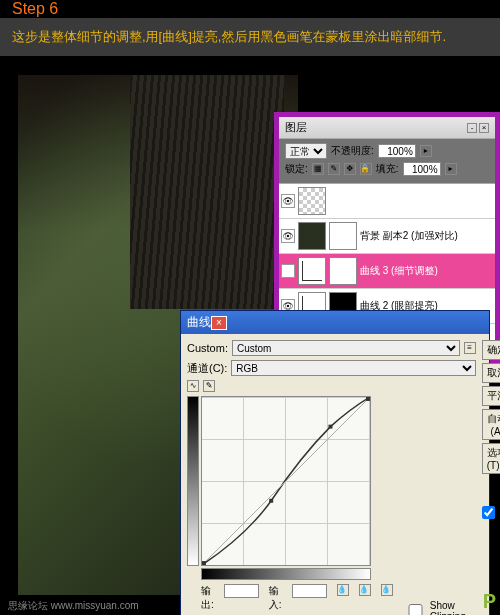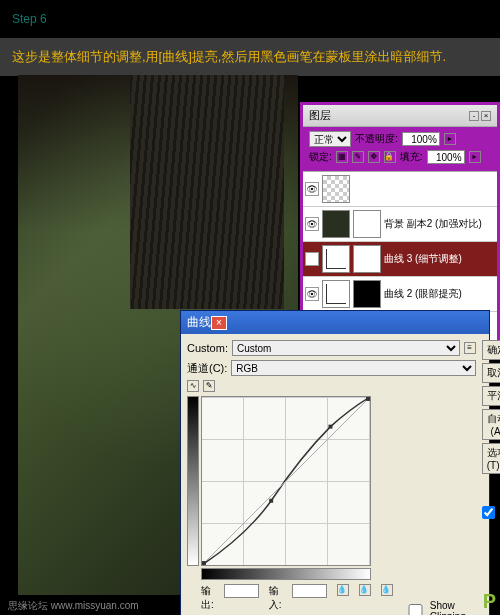--- a/index.html
+++ b/index.html
@@ -1,32 +1,32 @@
 <!DOCTYPE html>
 <html><head>
 <meta charset="utf-8">
 <style>
 *{margin:0;padding:0;box-sizing:border-box;font-family:"Microsoft YaHei",Arial,sans-serif}
 body{width:500px;height:615px;background:#000;overflow:hidden;position:relative}
-.step-header{background:#000;color:#0f766e;padding:12px 12px;font-size:12px}
+.step-header{background:#000;color:#f97316;padding:0 12px;font-size:16px}
 .instruction{background:#3a3a3a;color:#eab308;padding:10px 12px;font-size:13px;line-height:1.4}
 .canvas{position:absolute;top:75px;left:18px;width:280px;height:520px;background:linear-gradient(135deg,#2a3520 0%,#4a5a35 30%,#3a4a28 50%,#1a2015 100%);overflow:hidden}
 .canvas::before{content:"";position:absolute;inset:0;background:radial-gradient(ellipse 60% 40% at 50% 35%,rgba(80,100,60,.6),transparent),linear-gradient(180deg,#1a1510 0%,transparent 30%)}
 .canvas::after{content:"";position:absolute;top:0;left:40%;width:55%;height:45%;background:repeating-linear-gradient(95deg,#1a1812 0,#1a1812 3px,#2a2820 3px,#2a2820 7px)}
-.layers-panel{position:absolute;top:102px;right:0;width:200px;background:#d4d0c8;border:3px solid #a21caf;font-size:11px;z-index:5}
+.layers-panel{position:absolute;top:112px;right:0;width:226px;background:#d4d0c8;border:5px solid #a21caf;font-size:11px;z-index:5}
 .lp-title{background:linear-gradient(#e8e8e8,#d0d0d0);padding:3px 6px;display:flex;justify-content:space-between;align-items:center;border-bottom:1px solid #aaa}
 .lp-close{display:flex;gap:2px}
 .lp-close span{width:10px;height:10px;border:1px solid #888;font-size:8px;text-align:center;line-height:8px}
-.lp-controls{padding:4px 6px;background:#a21caf;border-bottom:1px solid #aaa}
+.lp-controls{padding:4px 6px;background:#737373;border-bottom:1px solid #aaa}
 .lp-row{display:flex;align-items:center;gap:4px;margin-bottom:3px;font-size:10px}
 .lp-row select{font-size:10px;height:16px;border:1px solid #888}
 .lp-row input[type=text]{width:38px;font-size:10px;height:14px;border:1px solid #888;text-align:right;padding-right:2px}
 .layer-list{background:#fff;max-height:175px;overflow:hidden}
 .layer{display:flex;align-items:center;border-bottom:1px solid #ccc;padding:2px;gap:3px;height:35px}
-.layer.sel{background:#7f1d1d;color:#fff}
+.layer.sel{background:#ec4899;color:#fff}
 .eye{width:14px;height:14px;border:1px solid #999;background:#fff;font-size:9px;text-align:center;line-height:12px}
 .thumb{width:28px;height:28px;border:1px solid #888;background:#ddd;flex-shrink:0}
 .thumb.checker{background:repeating-conic-gradient(#ccc 0 25%,#fff 0 50%) 0 0/8px 8px}
 .thumb.dark{background:#2a3020}
 .thumb.curve{background:#fff;position:relative}
 .thumb.curve::after{content:"";position:absolute;inset:3px;border-left:1px solid #333;border-bottom:1px solid #333}
 .thumb.mask-w{background:#fff}
 .thumb.mask-b{background:#000}
 .lname{font-size:10px;flex:1;white-space:nowrap;overflow:hidden}
 .curves-dialog{position:absolute;top:310px;left:180px;width:310px;background:#ece9d8;border:1px solid #0a246a;z-index:10;font-size:11px}

